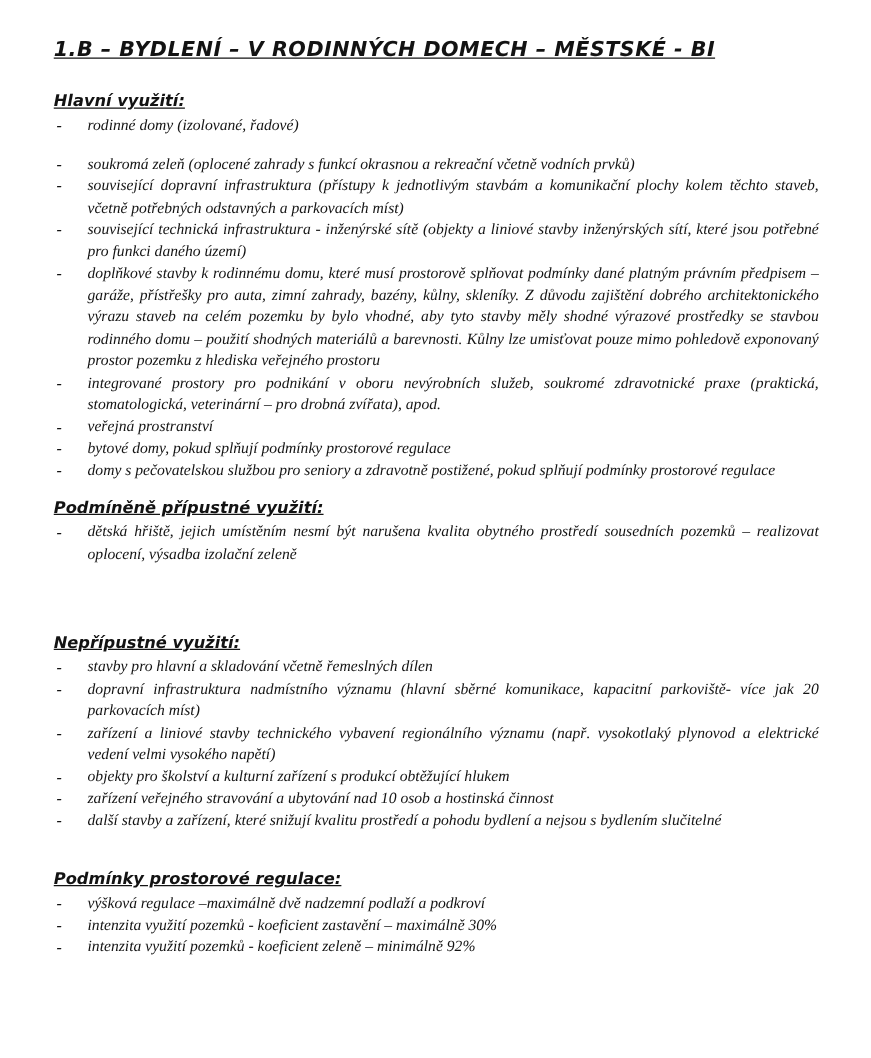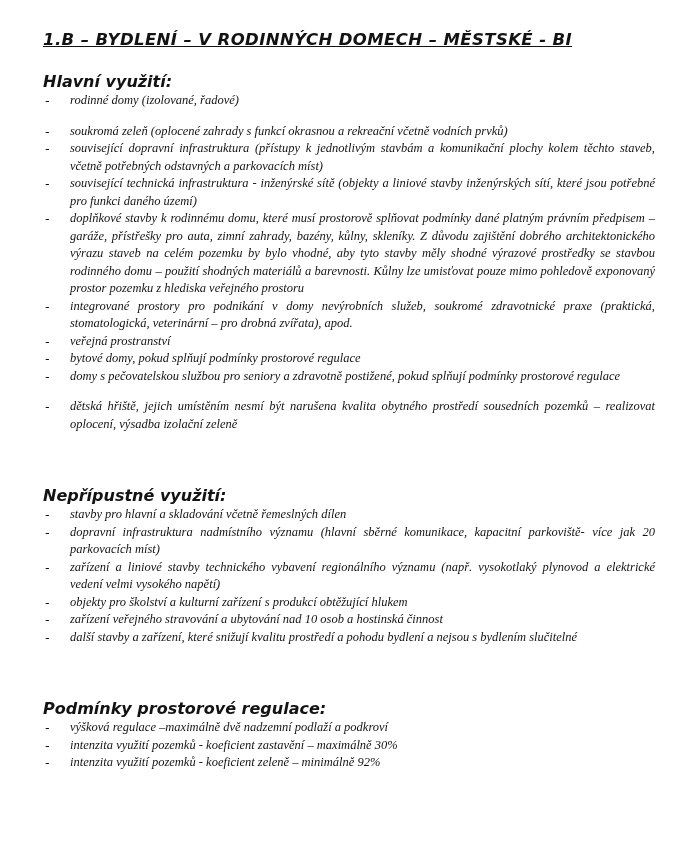--- a/index.html
+++ b/index.html
@@ -33,25 +33,26 @@
   .sec {
     margin-top: 13px;
   }
   .sec.first {
     margin-top: 0;
   }
   .sec.gap-l {
     margin-top: 54px;
   }
   .sec.gap-xl {
-    margin-top: 54px;
+    margin-top: 30px;
   }
   .sec-heading {
     font-weight: bold;
-    font-size: 16px;
+    text-decoration: underline;
+    font-size: 13px;
     line-height: 18px;
     margin: 0 0 1px 0;
   }
   .bullet-list {
     margin: 0;
     padding: 0;
   }
   .bullet-item {
     display: flex;
     line-height: 17.5px;
@@ -96,38 +97,39 @@
       <div class="bullet-item">
         <span class="bullet-dash">-</span>
         <span class="bullet-text">související technická infrastruktura - inženýrské sítě (objekty a liniové stavby inženýrských sítí, které jsou potřebné pro funkci daného území)</span>
       </div>
       <div class="bullet-item">
         <span class="bullet-dash">-</span>
         <span class="bullet-text">doplňkové stavby k rodinnému domu, které musí prostorově splňovat podmínky dané platným právním předpisem – garáže, přístřešky pro auta, zimní zahrady, bazény, kůlny, skleníky. Z důvodu zajištění dobrého architektonického výrazu staveb na celém pozemku by bylo vhodné, aby tyto stavby měly shodné výrazové prostředky se stavbou rodinného domu – použití shodných materiálů a barevnosti. Kůlny lze umisťovat pouze mimo pohledově exponovaný prostor pozemku z hlediska veřejného prostoru</span>
       </div>
       <div class="bullet-item">
         <span class="bullet-dash">-</span>
-        <span class="bullet-text">integrované prostory pro podnikání v domy nevýrobních služeb, soukromé zdravotnické praxe (praktická, stomatologická, veterinární – pro drobná zvířata), apod.</span>
+        <span class="bullet-text">integrované prostory pro podnikání v oboru nevýrobních služeb, soukromé zdravotnické praxe (praktická, stomatologická, veterinární – pro drobná zvířata), apod.</span>
       </div>
       <div class="bullet-item">
         <span class="bullet-dash">-</span>
         <span class="bullet-text">veřejná prostranství</span>
       </div>
       <div class="bullet-item">
         <span class="bullet-dash">-</span>
         <span class="bullet-text">bytové domy, pokud splňují podmínky prostorové regulace</span>
       </div>
       <div class="bullet-item">
         <span class="bullet-dash">-</span>
         <span class="bullet-text">domy s pečovatelskou službou pro seniory a zdravotně postižené, pokud splňují podmínky prostorové regulace</span>
       </div>
     </div>
   </div>
 
   <div class="sec">
+    <div class="sec-heading">Podmíněně přípustné využití:</div>
     <div class="bullet-list">
       <div class="bullet-item">
         <span class="bullet-dash">-</span>
         <span class="bullet-text">dětská hřiště, jejich umístěním nesmí být narušena kvalita obytného prostředí sousedních pozemků – realizovat oplocení, výsadba izolační zeleně</span>
       </div>
     </div>
   </div>
 
   <div class="sec gap-l">
     <div class="sec-heading">Nepřípustné využití:</div>

